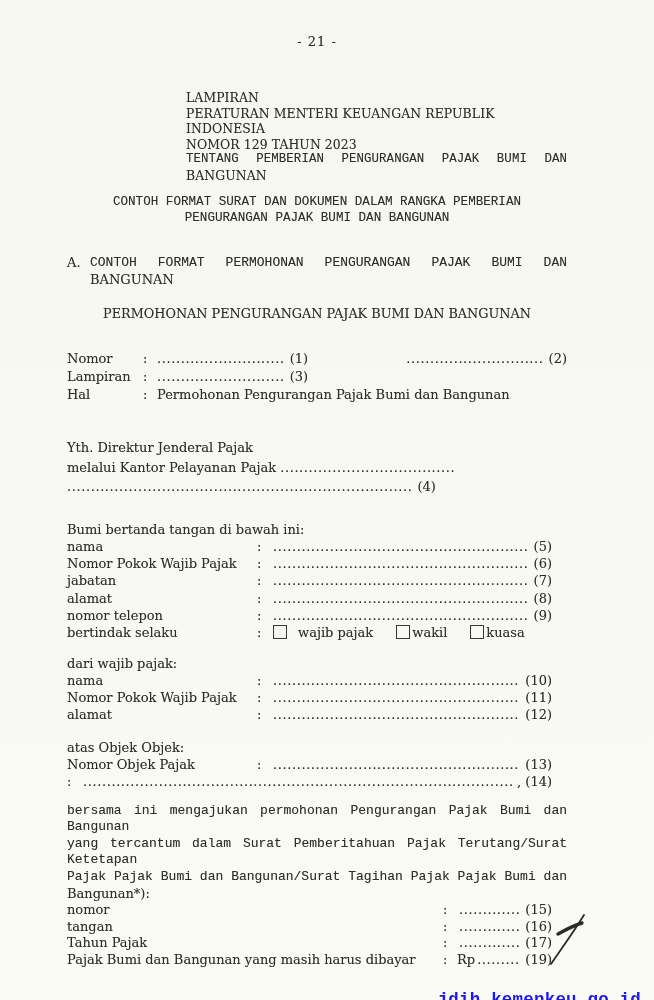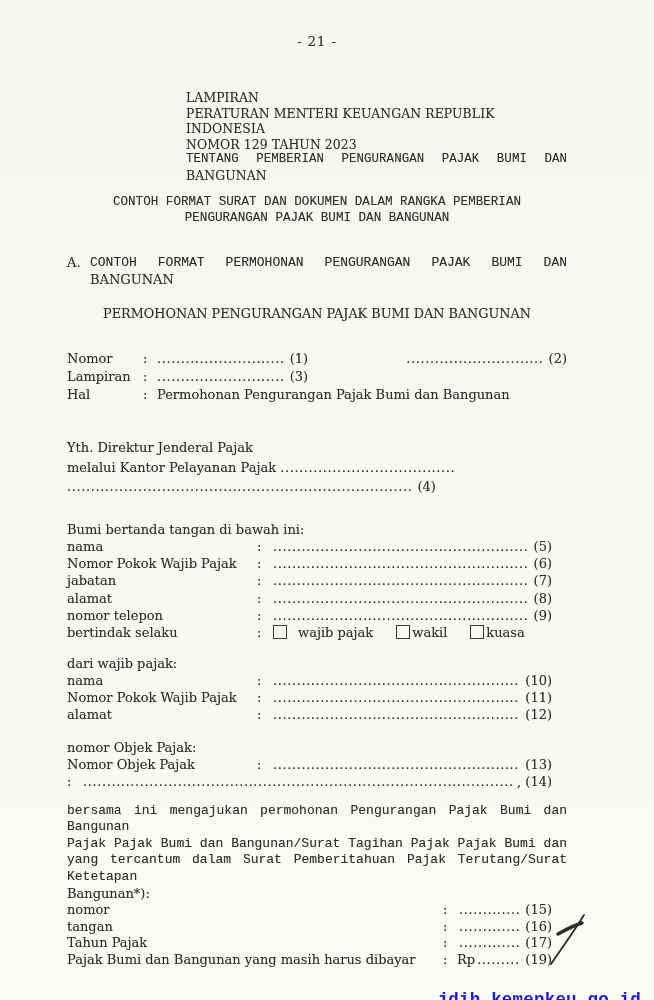--- a/index.html
+++ b/index.html
@@ -180,38 +180,38 @@
       </div>
       <div class="frow">
         <span class="flabel w190">alamat</span>
         <span class="colon">:</span>
         <span class="leader">..............................................................................................................</span>
         <span class="num">(12)</span>
       </div>
     </div>
 
     <div class="objek rows-block">
-      <div>nomor Objek Pajak:</div>
+      <div>atas Objek Objek:</div>
       <div class="frow">
         <span class="flabel w190">Nomor Objek Pajak</span>
         <span class="colon">:</span>
         <span class="leader">..............................................................................................................</span>
         <span class="num">(13)</span>
       </div>
       <div class="frow">
         <span class="colon">:</span>
         <span class="leader">..............................................................................................................</span>
         <span class="num">, (14)</span>
       </div>
     </div>
 
     <div class="para">
       <div class="just">bersama ini mengajukan permohonan Pengurangan Pajak Bumi dan Bangunan</div>
+      <div class="just">yang tercantum dalam Surat Pemberitahuan Pajak Terutang/Surat Ketetapan</div>
       <div class="just">Pajak Pajak Bumi dan Bangunan/Surat Tagihan Pajak Pajak Bumi dan</div>
-      <div class="just">yang tercantum dalam Surat Pemberitahuan Pajak Terutang/Surat Ketetapan</div>
       <div>Bangunan*):</div>
     </div>
 
     <div class="bottom rows-block">
       <div class="frow">
         <span class="flabel w376">nomor</span>
         <span class="colon">:</span>
         <span class="leader">..............................................................................................................</span>
         <span class="num">(15)</span>
       </div>

